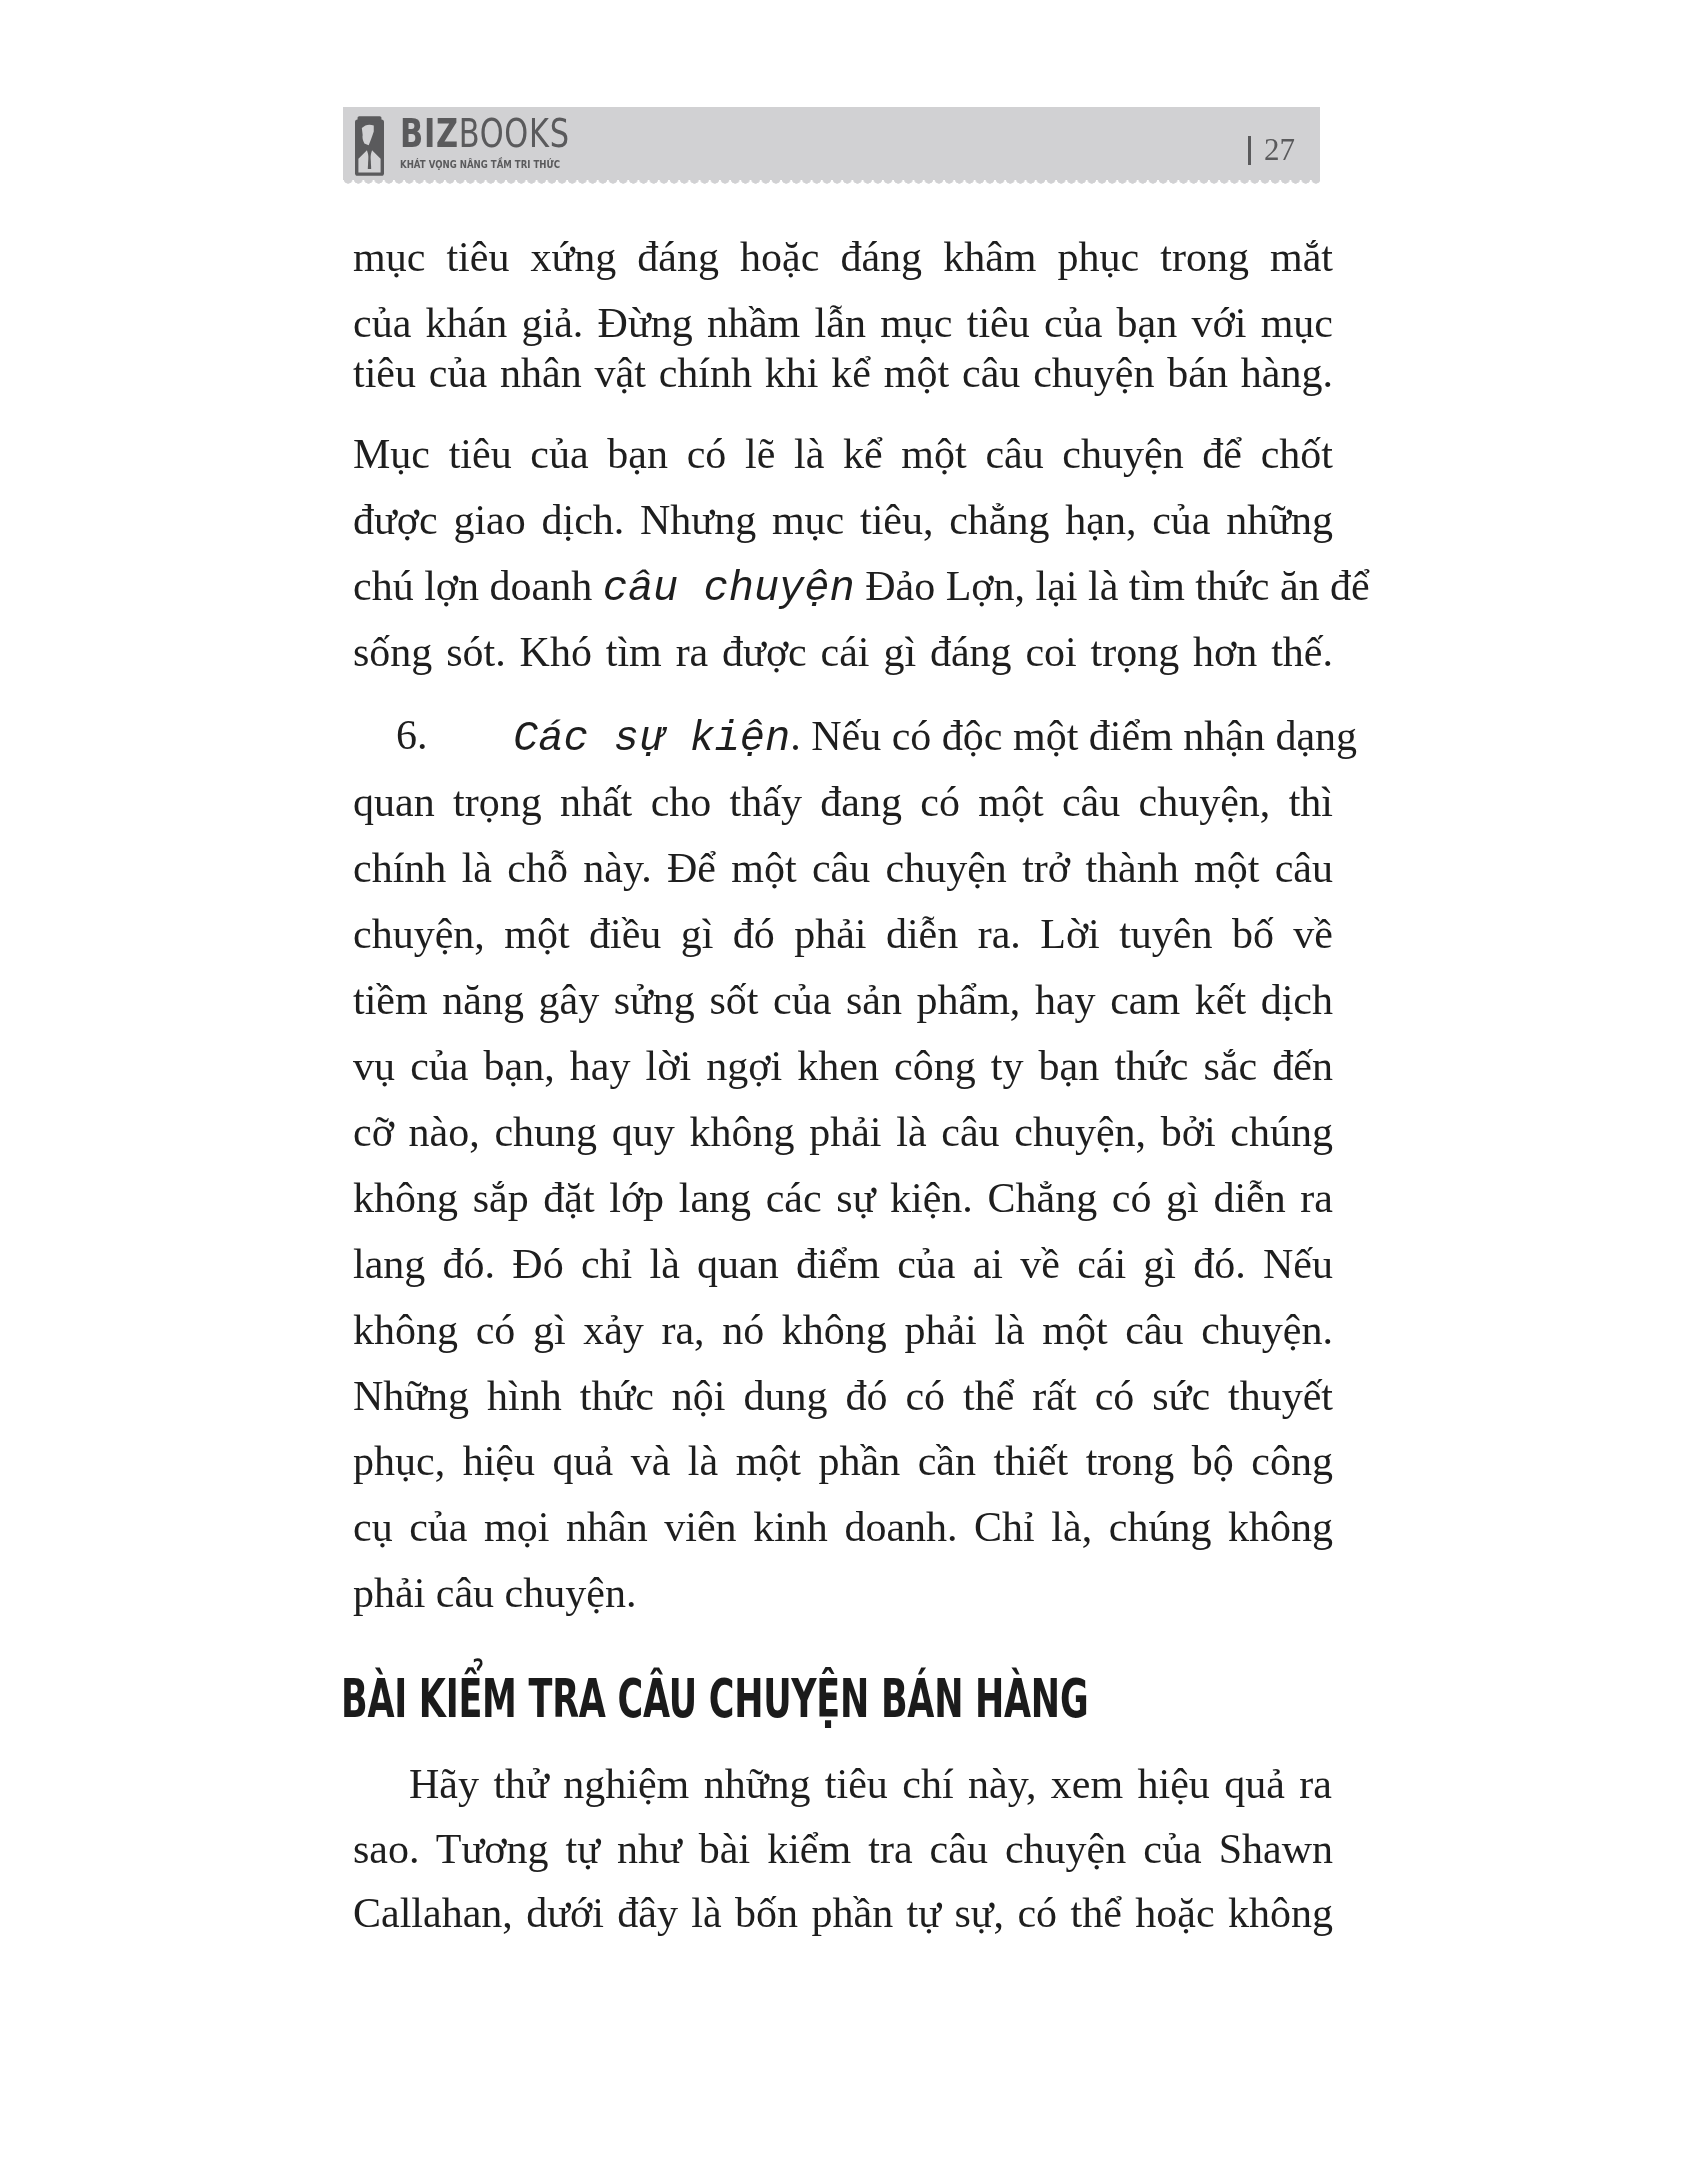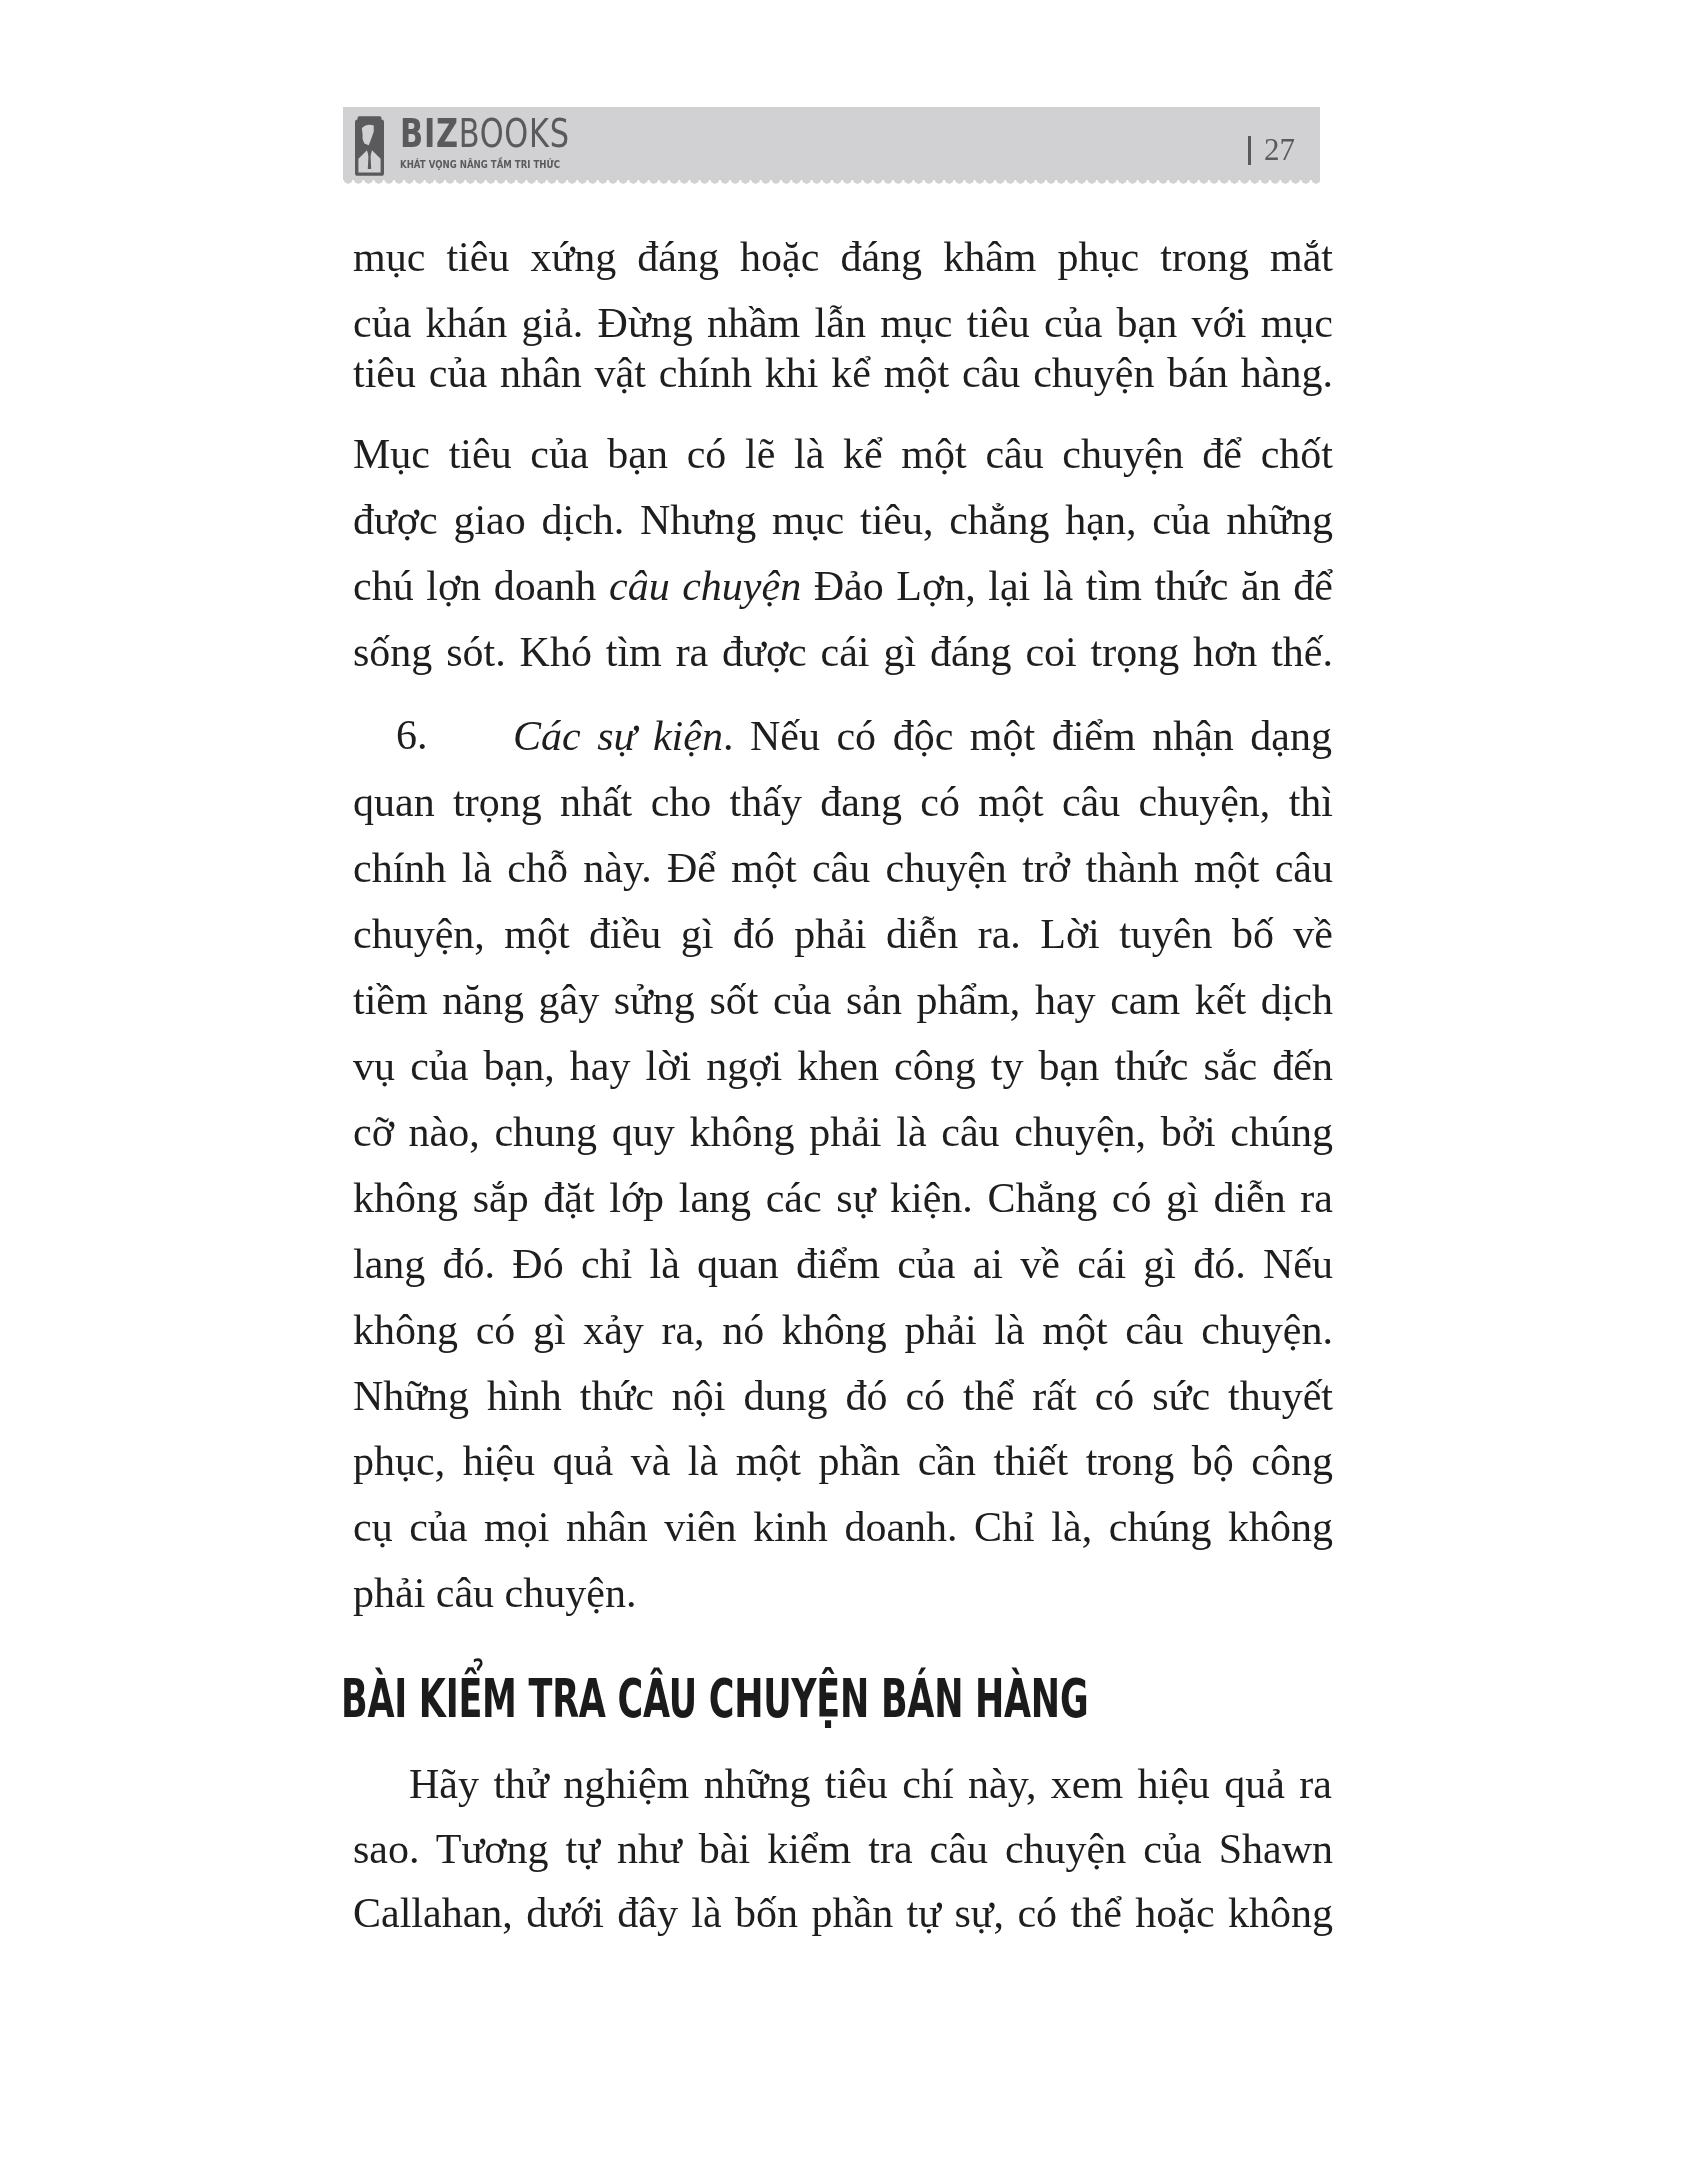--- a/index.html
+++ b/index.html
@@ -97,21 +97,21 @@
       line-height: 51px;
       white-space: nowrap;
       text-align: justify;
       text-align-last: justify;
       transform-origin: left bottom;
       margin-left: 12px;
     }
     .line.last {
       text-align-last: left;
     }
-    .line .it { font-style: italic; }
+    .line .it { font-style: italic; font-family: Liberation Mono, monospace; }
 
     .item-number {
       position: absolute;
       left: 396px;
       font-size: 42px;
       line-height: 51px;
     }
 
     .heading {
       position: absolute;

